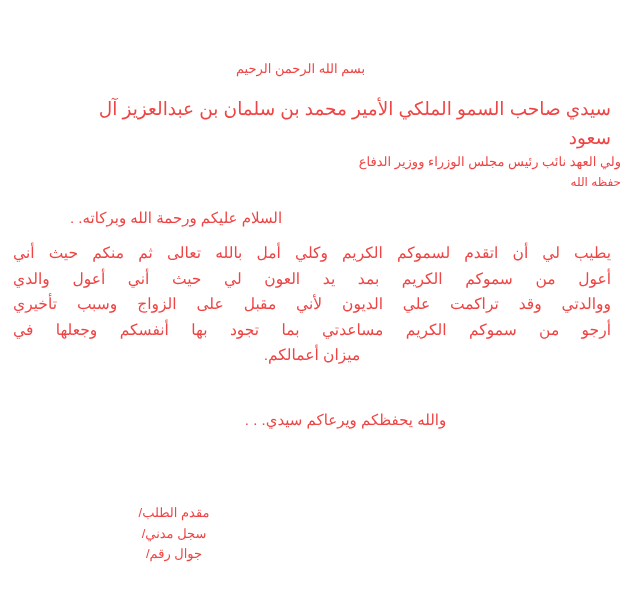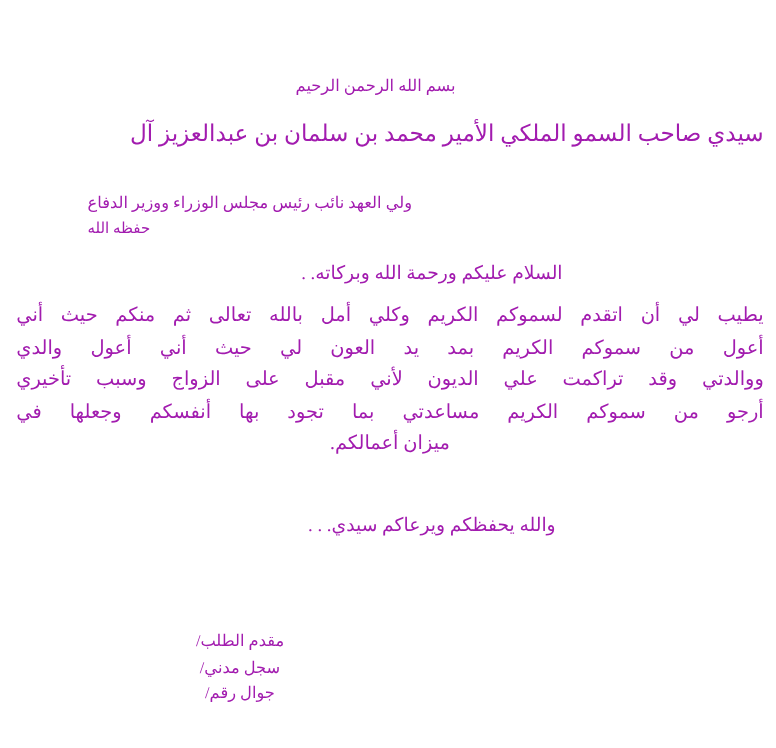--- a/index.html
+++ b/index.html
@@ -5,22 +5,22 @@
   html, body {
     margin: 0;
     padding: 0;
     background: #ffffff;
   }
   .page {
     position: relative;
     width: 621px;
     height: 598px;
     background: #ffffff;
-    color: #a21caf;
-    font-family: Liberation Serif, serif;
+    color: #ef4444;
+    font-family: Liberation Sans, sans-serif;
     overflow: hidden;
     direction: rtl;
   }
   .abs { position: absolute; }
 
   
   .basmala {
     top: 58px; left: 0; right: 20px;
     text-align: center;
     font-size: 13px;
@@ -33,35 +33,35 @@
     text-align: right;
     font-size: 18.5px;
     line-height: 29px;
   }
   .recipient .line { white-space: nowrap; }
 
   
   .deputy-title {
     top: 152px; left: 0; right: 0;
     padding-left: 70px;
-    text-align: left;
+    text-align: right;
     font-size: 13px;
     letter-spacing: 4px;
     line-height: 20px;
   }
   .protection {
     font-size: 12px;
     letter-spacing: 3px;
   }
 
   
   .greeting {
     top: 209px; left: 0; right: 0;
     padding-left: 70px;
-    text-align: center;
+    text-align: left;
     font-size: 15px;
   }
 
   
   .body-block {
     top: 240px; right: 10px; left: 13px;
     font-size: 15.5px;
     line-height: 25.5px;
   }
   .body-block .jl {
@@ -76,35 +76,36 @@
   
   .closing {
     top: 411px; left: 0; right: 0;
     padding-left: 70px;
     text-align: center;
     font-size: 15px;
   }
 
   
   .signature {
-    top: 503px; left: 112px; width: 160px;
+    top: 503px; left: 94px; width: 160px;
     text-align: center;
     font-size: 13px;
     line-height: 20.5px;
   }
 </style>
 </head>
 <body>
 
 <div class="page">
 
   <div class="abs basmala">بسم الله الرحمن الرحيم</div>
 
   <div class="abs recipient">
     <div class="line">سيدي صاحب السمو الملكي الأمير محمد بن سلمان بن عبدالعزيز آل</div>
+    <div class="line">سعود</div>
   </div>
 
   <div class="abs deputy-title">
     <div>ولي العهد نائب رئيس مجلس الوزراء ووزير الدفاع</div>
     <div class="protection">حفظه الله</div>
   </div>
 
   <div class="abs greeting">السلام عليكم ورحمة الله وبركاته. .</div>
 
   <div class="abs body-block">

